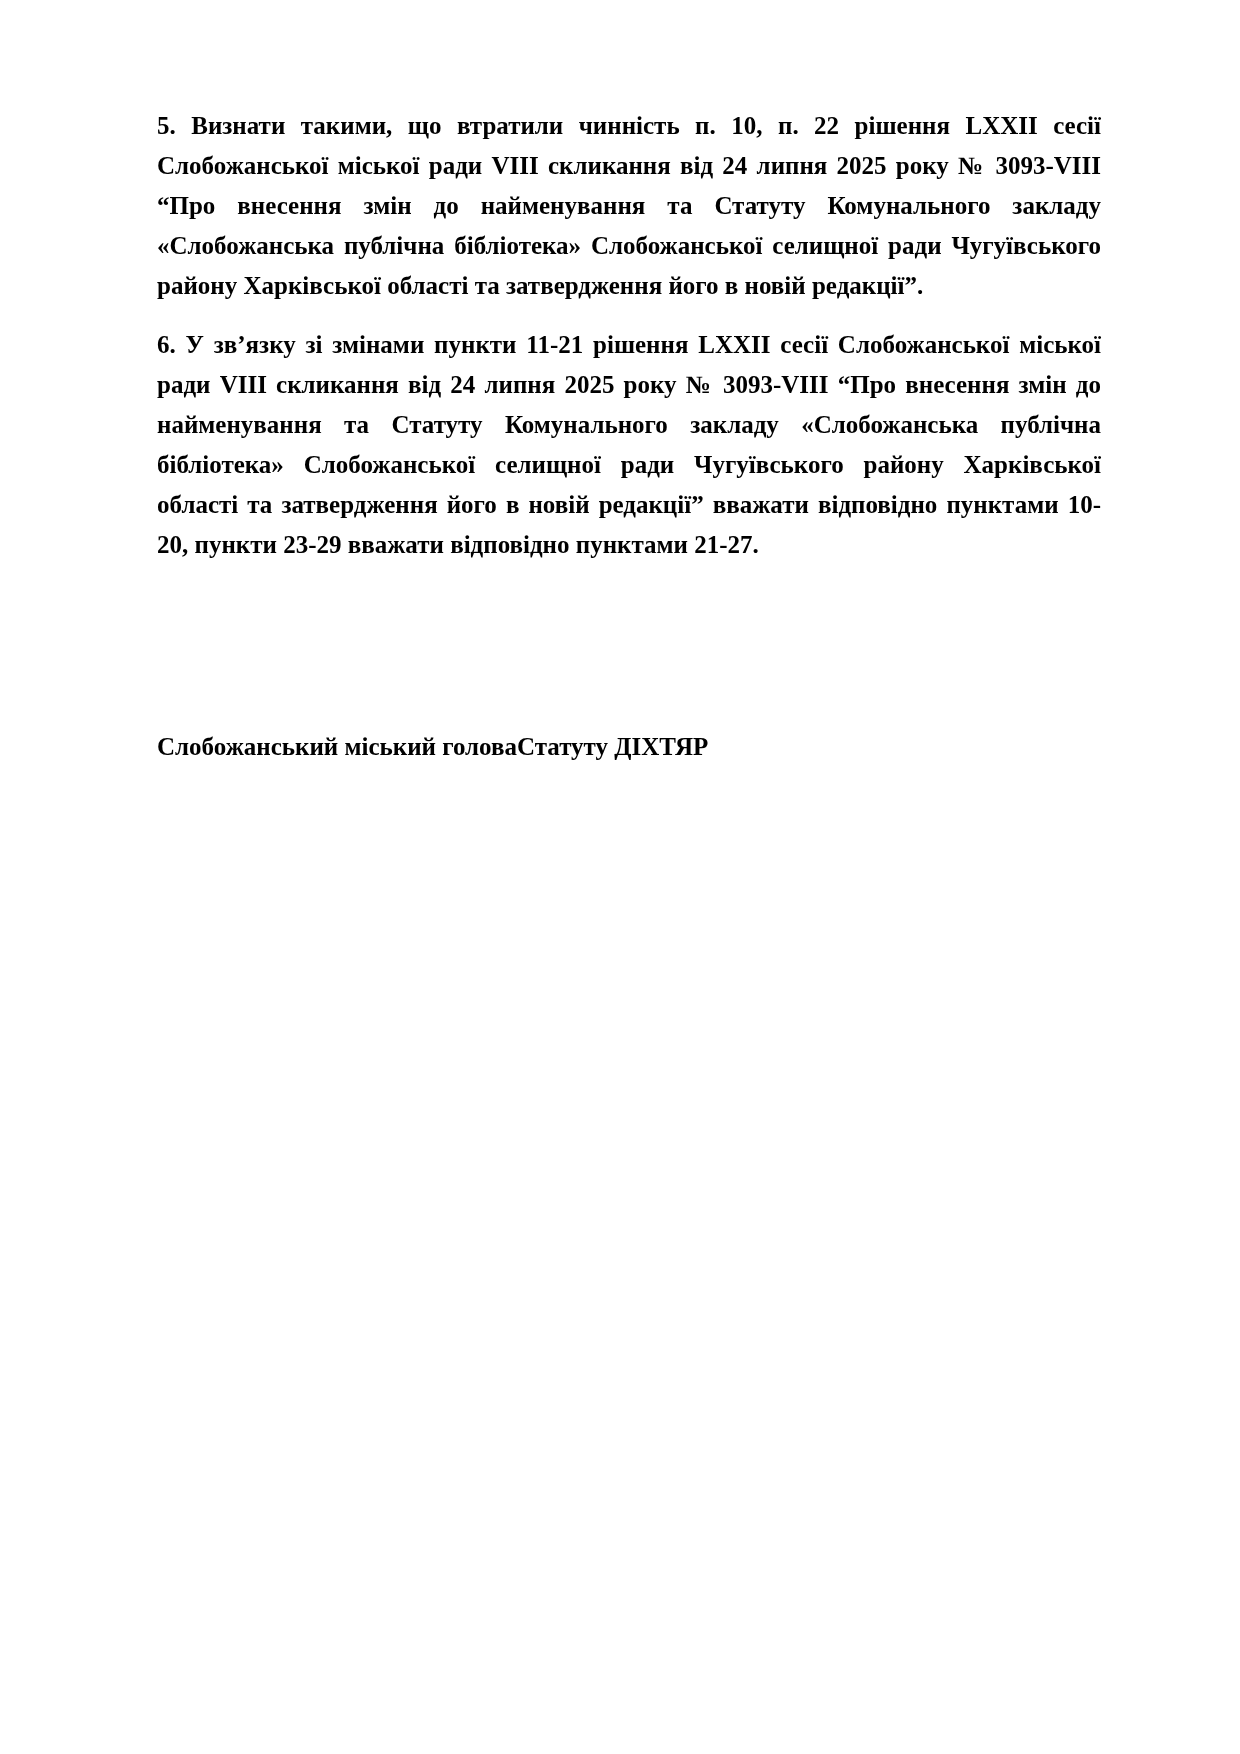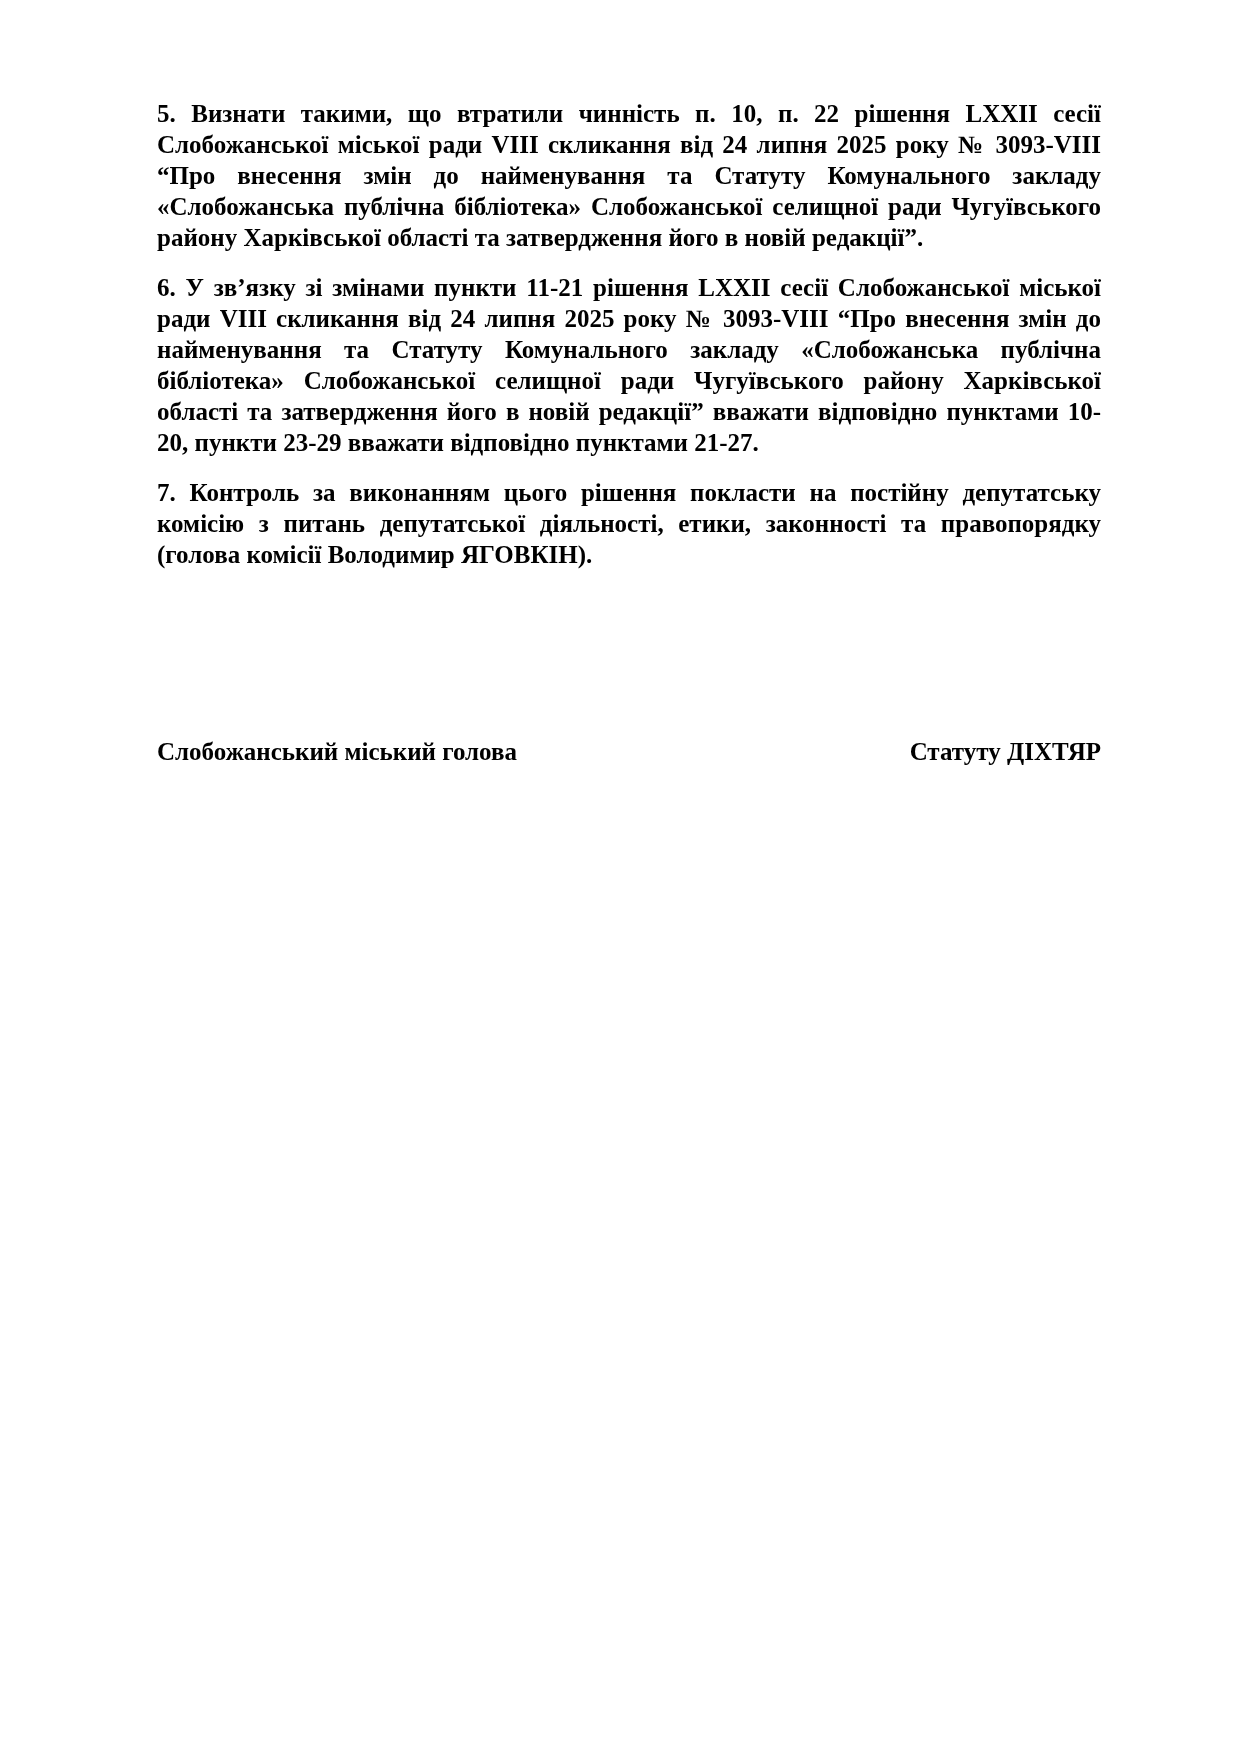--- a/index.html
+++ b/index.html
@@ -16,45 +16,43 @@
     font-family: "Liberation Serif", "DejaVu Serif", serif;
     color: #000000;
   }
   .content {
     position: absolute;
     top: 98px;
     left: 157px;
     width: 944px;
   }
   .content p {
-    margin: 0 0 19px 0;
+    margin: 8px 0 19px 0;
     font-size: 25px;
-    line-height: 31px;
+    line-height: 40px;
     text-align: justify;
     text-justify: inter-word;
     font-weight: bold;
     letter-spacing: 0px;
   }
   .signature-row {
     display: flex;
-    justify-content: space-between;
     align-items: baseline;
     margin-top: 166px;
     font-size: 25px;
     line-height: 32px;
     font-weight: bold;
   }
 </style>
 </head>
 <body>
 
 <div class="page">
   <div class="content">
     <p>5. Визнати такими, що втратили чинність п. 10, п. 22 рішення LXXII сесії Слобожанської міської ради VIII скликання від 24 липня 2025 року № 3093-VIII “Про внесення змін до найменування та Статуту Комунального закладу «Слобожанська публічна бібліотека» Слобожанської селищної ради Чугуївського району Харківської області та затвердження його в новій редакції”.</p>
     <p>6. У зв’язку зі змінами пункти 11-21 рішення LXXII сесії Слобожанської міської ради VIII скликання від 24 липня 2025 року № 3093-VIII “Про внесення змін до найменування та Статуту Комунального закладу «Слобожанська публічна бібліотека» Слобожанської селищної ради Чугуївського району Харківської області та затвердження його в новій редакції” вважати відповідно пунктами 10-20, пункти 23-29 вважати відповідно пунктами 21-27.</p>
-    <p>7. Контроль за виконанням цього рішення покласти на постійну депутатську комісію з питань депутатської діяльності, етики, законності та правопорядку (голова комісії Володимир ЯГОВКІН).</p>
 
     <div class="signature-row">
       <span>Слобожанський міський голова</span>
       <span>Статуту ДІХТЯР</span>
     </div>
   </div>
 </div>
 
 </body></html>

